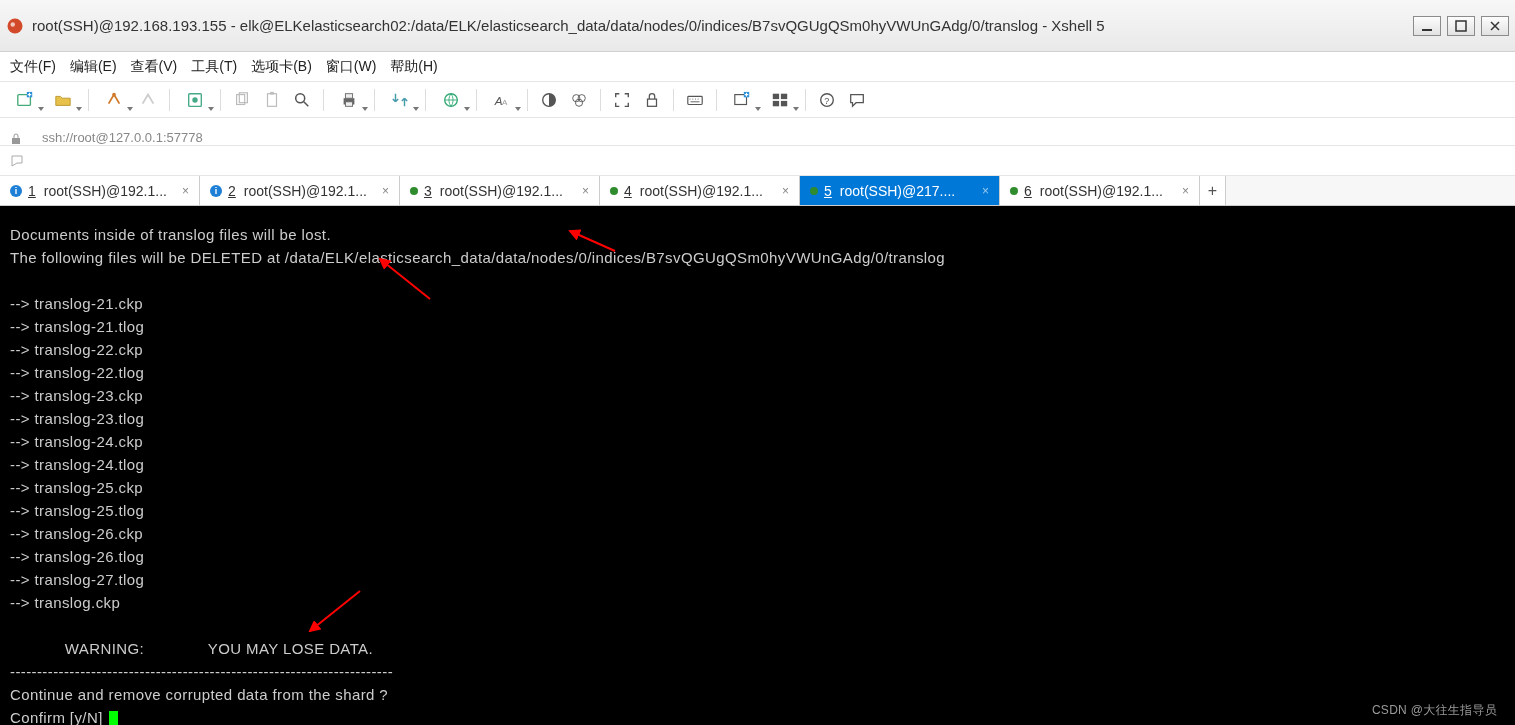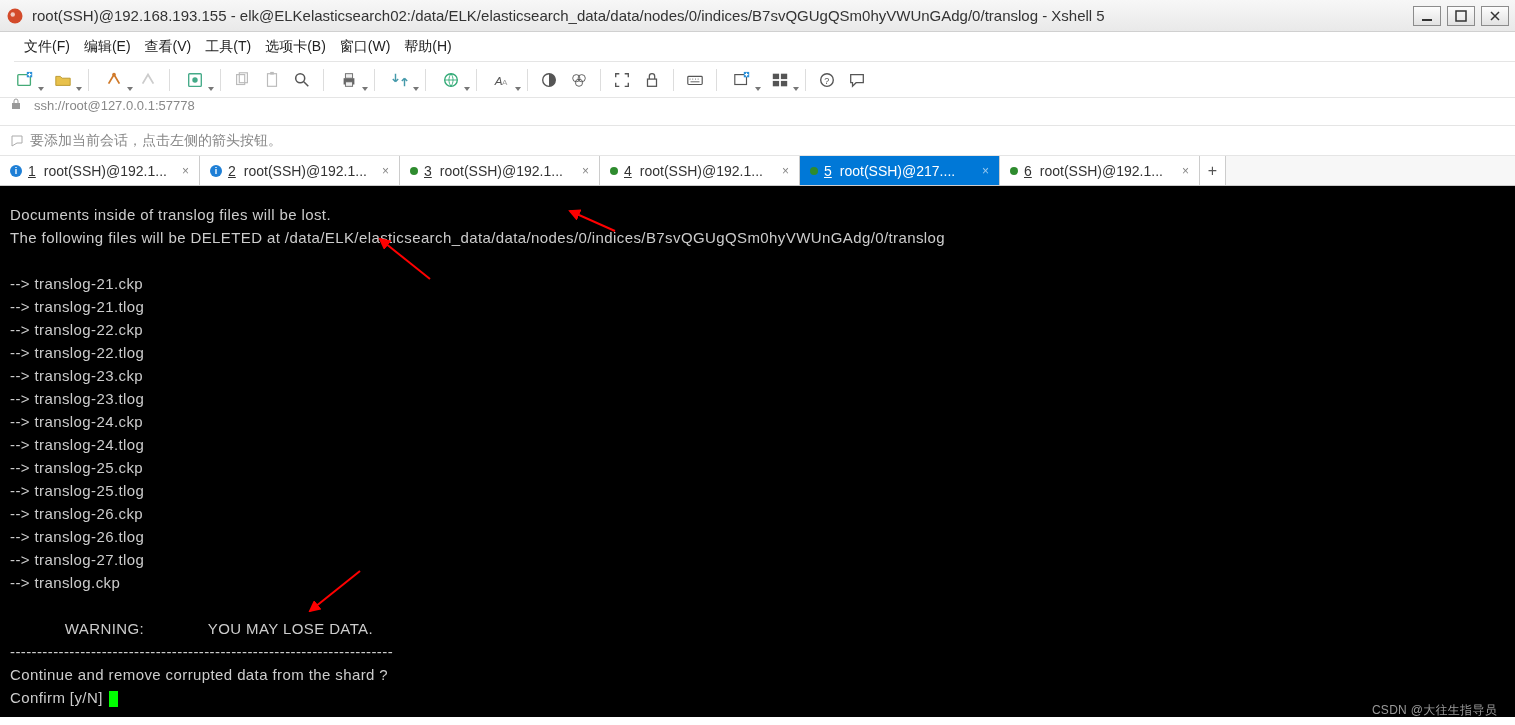--- a/index.html
+++ b/index.html
@@ -1,39 +1,39 @@
 <!DOCTYPE html>
 <html><head>
 <meta charset="utf-8">
 <style>
   * { margin: 0; padding: 0; box-sizing: border-box; font-family: "Microsoft YaHei", Arial, sans-serif; }
   body { background: #fff; width: 1515px; height: 725px; overflow: hidden; position: relative; }
 
   
-  .titlebar { display: flex; align-items: center; height: 32px; background: linear-gradient(#f7f7f7,#e9e9e9); border-bottom: 1px solid #d0d0d0; padding: 0 6px; }
+  .titlebar { display: flex; align-items: center; height: 52px; background: linear-gradient(#f7f7f7,#e9e9e9); border-bottom: 1px solid #d0d0d0; padding: 0 6px; }
   .titlebar .appicon { width: 18px; height: 18px; margin-right: 8px; }
   .titlebar .title { font-size: 15px; color: #333; flex: 1; white-space: nowrap; overflow: hidden; text-overflow: ellipsis; }
   .winbtns { display: flex; gap: 6px; }
   .winbtn { width: 28px; height: 20px; border: 1px solid #8c8c8c; background: linear-gradient(#fdfdfd,#e2e2e2); display:flex;align-items:center;justify-content:center; font-size:11px; color:#333; }
   .winbtn svg { width:12px;height:12px; }
 
   
-  .menubar { display: flex; align-items: center; height: 30px; padding: 0 10px; gap: 14px; font-size: 14px; color: #222; border-bottom: 1px solid #e5e5e5; margin-left: 14px; }
+  .menubar { display: flex; align-items: center; height: 30px; padding: 0 10px; gap: 14px; font-size: 14px; color: #222; border-bottom: 1px solid #e5e5e5; }
   .menubar span { cursor: default; }
 
   
   .toolbar { display: flex; align-items: center; height: 36px; padding: 0 8px; gap: 4px; border-bottom: 1px solid #e5e5e5; }
   .tbtn { display:flex; align-items:center; justify-content:center; width:26px; height:26px; color:#555; position:relative; }
   .tbtn.wide { width:34px; }
   .tbtn svg { width:18px; height:18px; }
   .tsep { width:1px; height:22px; background:#ddd; margin:0 4px; }
   .drop { position:absolute; right:-2px; bottom:2px; width:0;height:0;border-left:3px solid transparent;border-right:3px solid transparent;border-top:4px solid #777; }
 
   
-  .addrbar { display:flex; align-items:flex-start; height:28px; padding:0 10px; font-size:13px; color:#888; border-bottom:1px solid #e5e5e5; gap:12px; }
+  .addrbar { display:flex; align-items:flex-end; height:28px; padding:0 10px; font-size:13px; color:#888; border-bottom:1px solid #e5e5e5; gap:20px; }
   .addrbar .lockicon { width:12px;height:12px; }
 
   
   .hintbar { display:flex; align-items:center; height:30px; padding:0 10px; font-size:14px; color:#888; border-bottom:1px solid #e5e5e5; gap:6px; }
 
   
   .tabstrip { display:flex; align-items:stretch; height:30px; background:#f7f7f7; border-bottom:1px solid #ccc; }
   .tab { display:flex; align-items:center; padding:0 10px; border-right:1px solid #ccc; font-size:14px; color:#333; background:#fff; min-width:200px; position:relative; gap:6px; }
   .tab.active { background:#0078d7; color:#fff; }
   .tab .dot { width:8px;height:8px;border-radius:50%; background:#2e8b2e; flex-shrink:0; }
@@ -249,21 +249,20 @@
       <rect x="2" y="5" width="8" height="6" fill="#999"></rect>
       <path d="M4 5V3a2 2 0 014 0v2" fill="none" stroke="#999"></path>
     </svg>
   <span>ssh://root@127.0.0.1:57778</span>
 </div>
 
 <div class="hintbar">
   <svg width="14" height="14" viewBox="0 0 14 14">
       <path d="M2 2v10l5-3h5V2z" fill="none" stroke="#aaa"></path>
     </svg>
-  <span>要添加当前会话，点击左侧的箭头按钮。</span>
 </div>
 
 <div class="tabstrip">
   <div id="tabs-host" style="display:flex;">
       <div class="tab">
         <span class="infodot">i</span>
         <span class="num">1</span>
         <span> root(SSH)@192.1...</span>
         <span class="close">×</span>
       </div>

